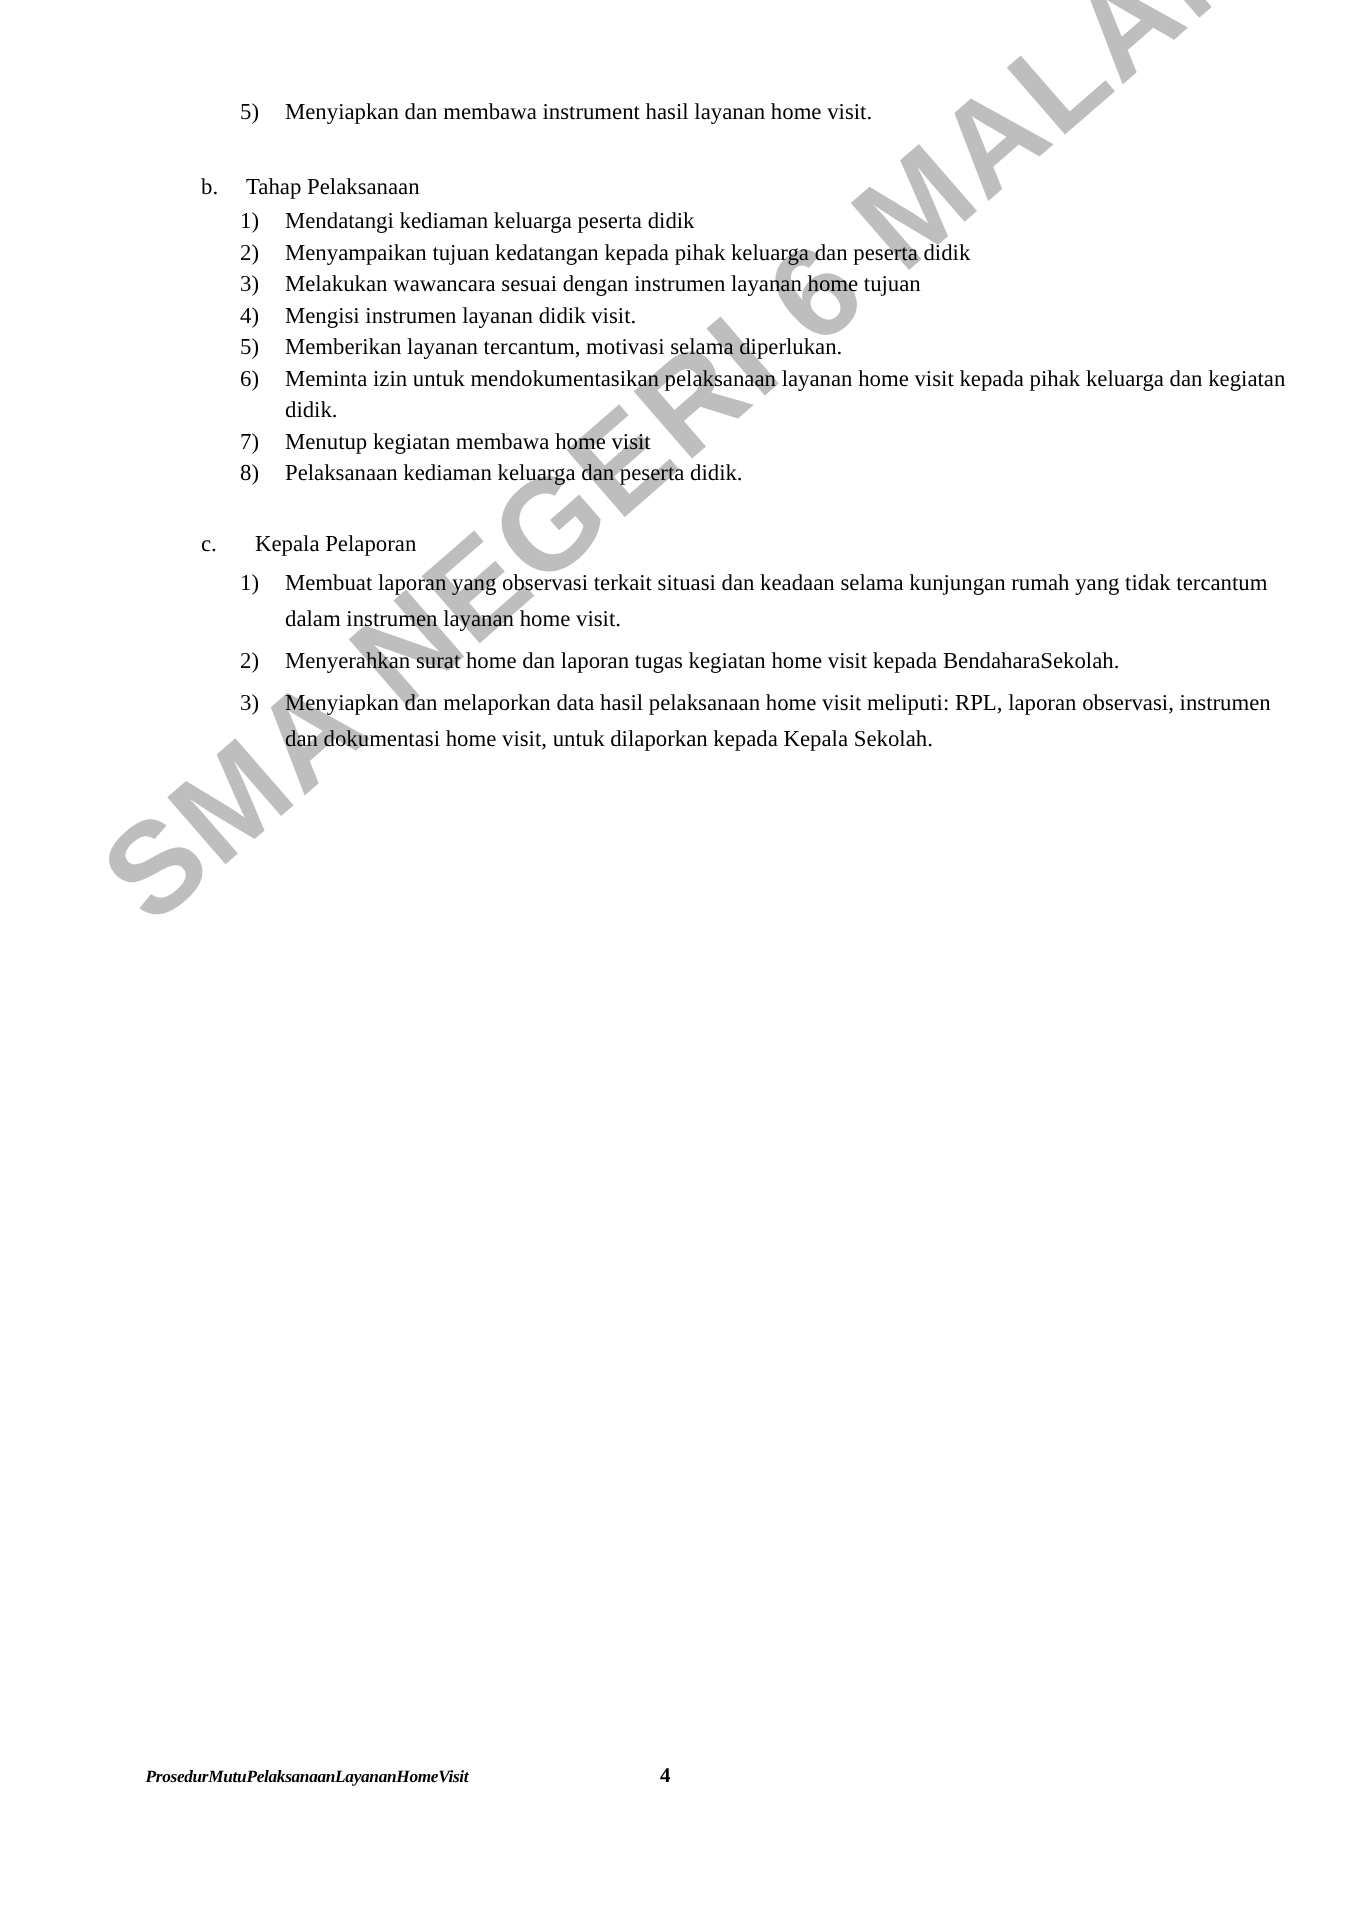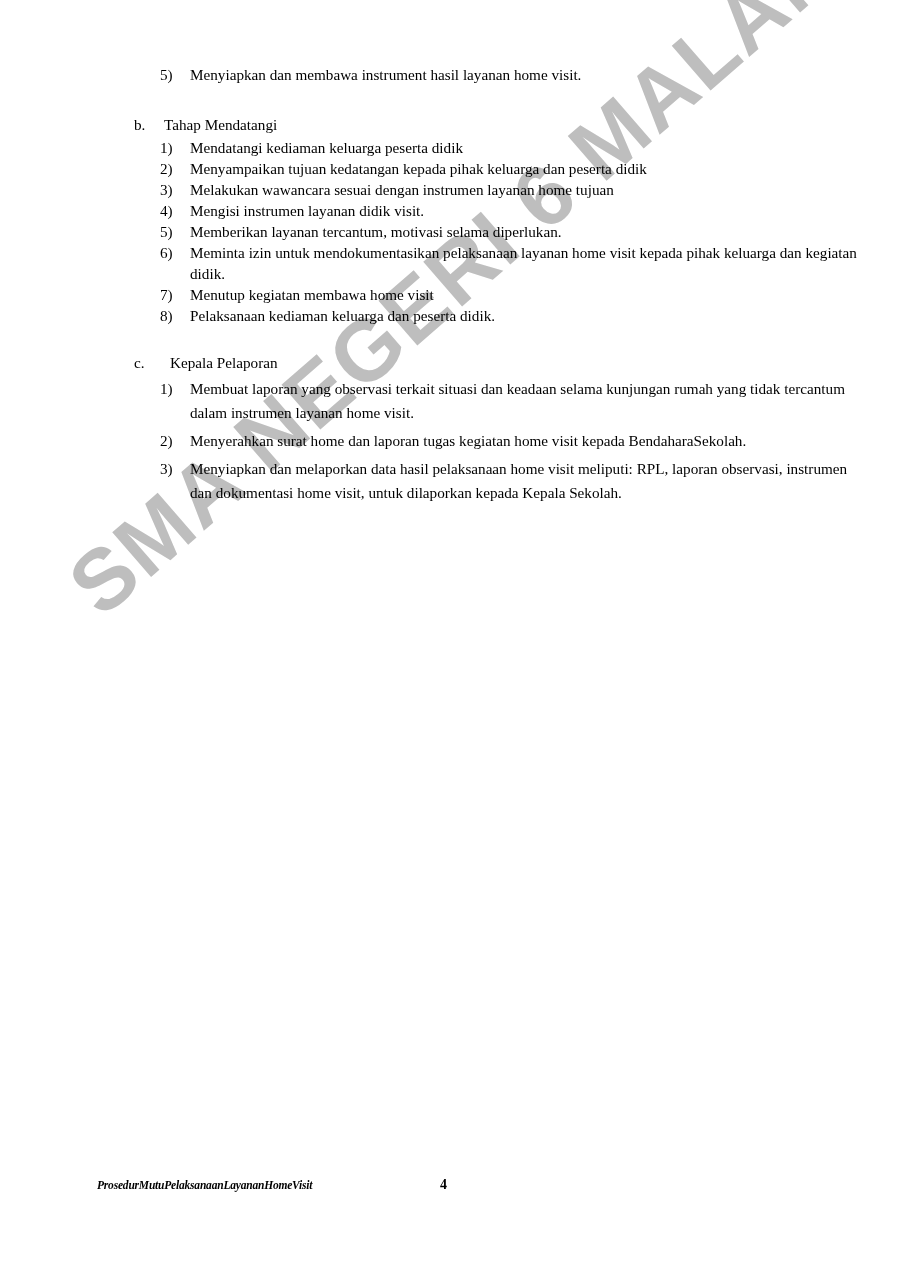--- a/index.html
+++ b/index.html
@@ -110,21 +110,21 @@
     <div class="blk lvl2" style="left:160px; top:64px; width:700px;">
       <div class="row">
         <span class="mark">5)</span>
         <span class="txt">Menyiapkan dan membawa instrument hasil layanan home visit.</span>
       </div>
     </div>
 
     <div class="blk lvl1" style="left:134px; top:114px; width:720px;">
       <div class="row">
         <span class="mark">b.</span>
-        <span class="txt">Tahap Mendatangi</span>
+        <span class="txt">Tahap Pelaksanaan</span>
       </div>
     </div>
 
     <div class="blk lvl2" style="left:160px; top:137px; width:700px;">
       <div class="row">
         <span class="mark">1)</span>
         <span class="txt">Mendatangi kediaman keluarga peserta didik</span>
       </div>
       <div class="row">
         <span class="mark">2)</span>

